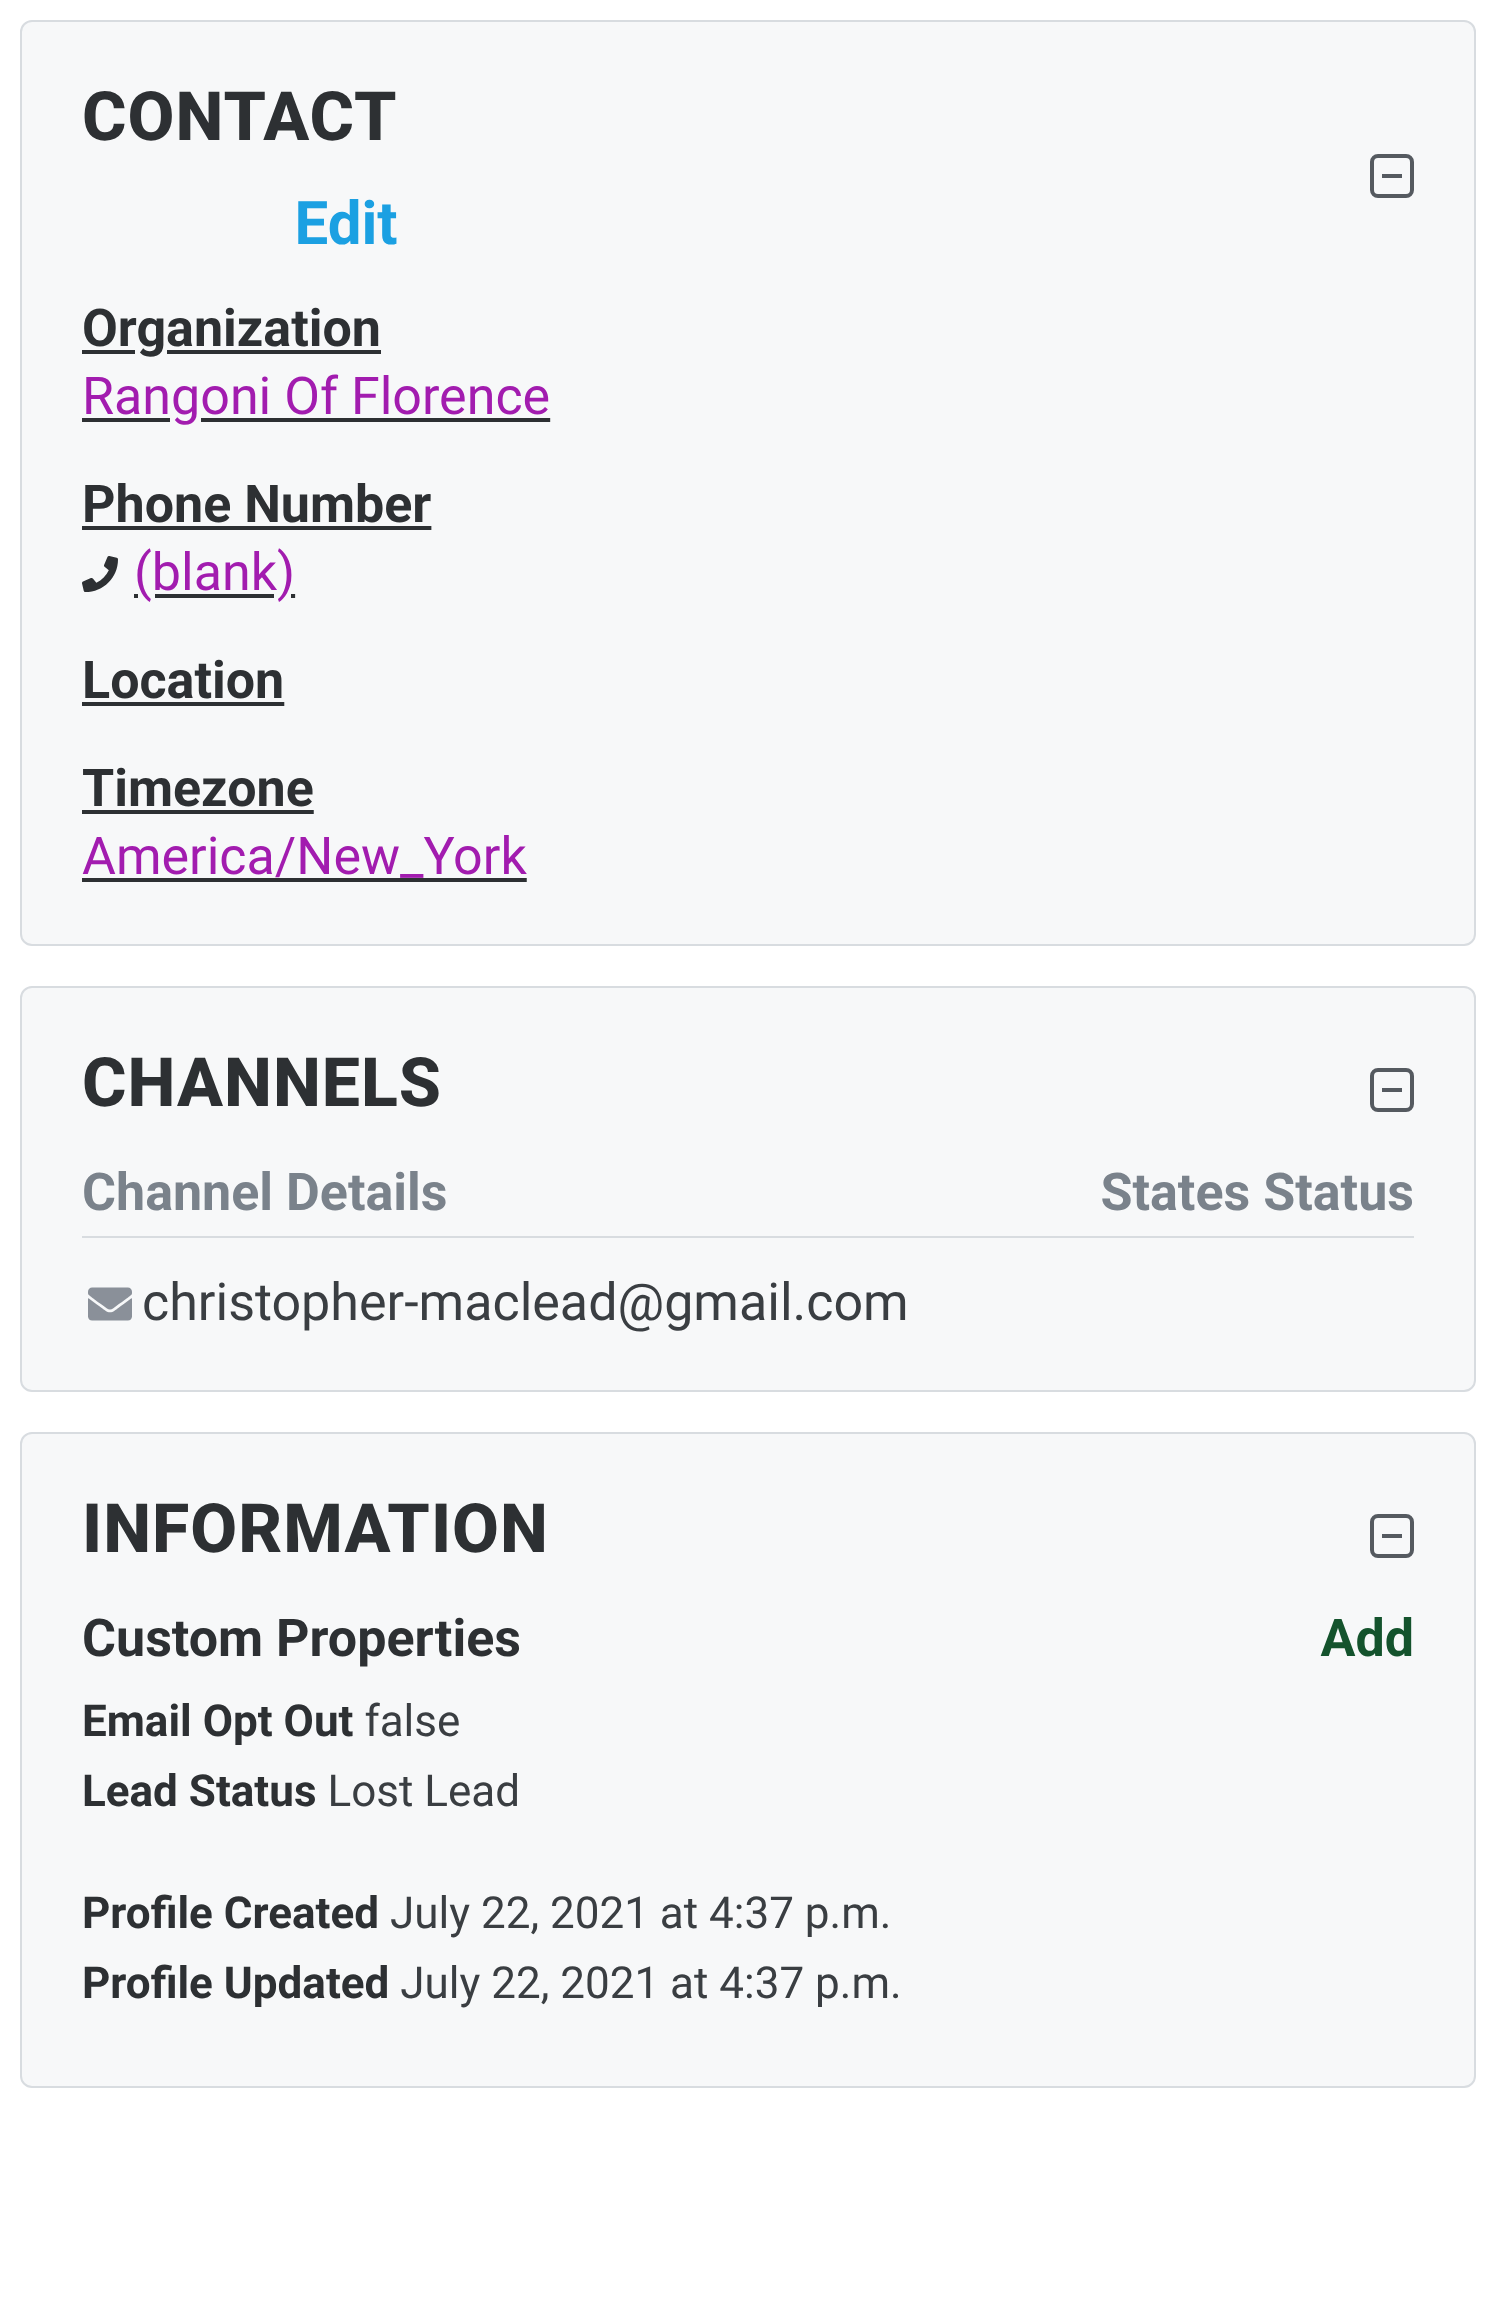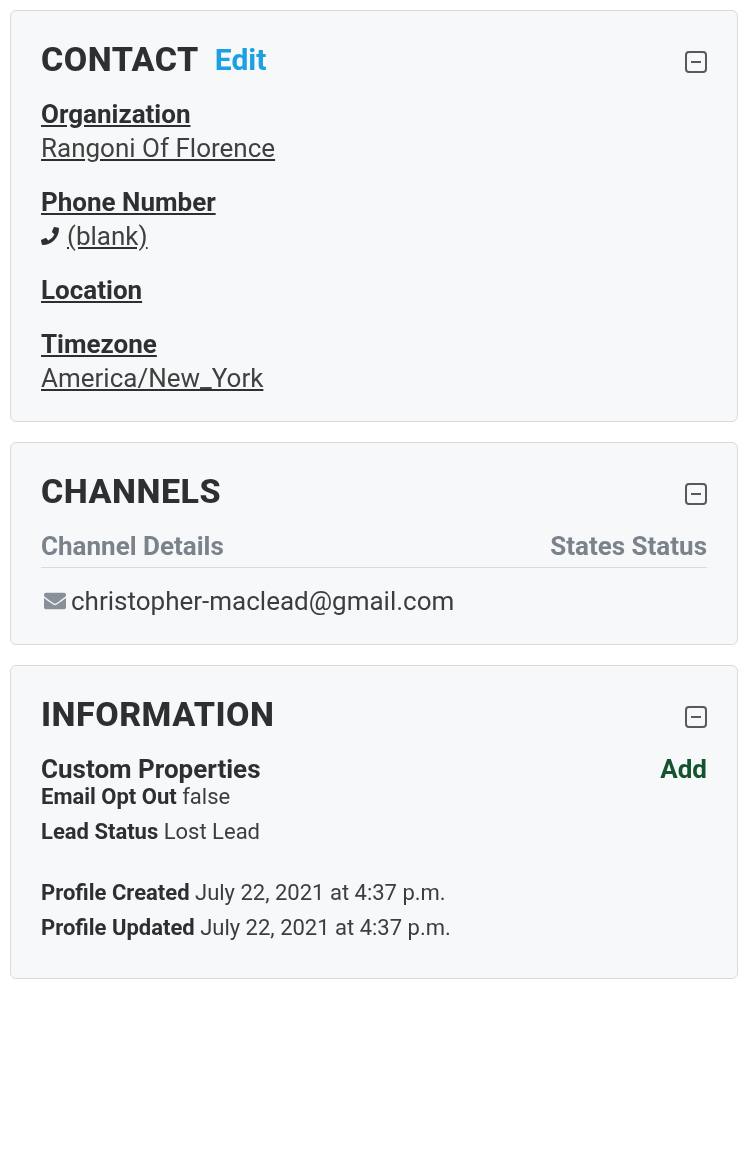--- a/index.html
+++ b/index.html
@@ -22,22 +22,23 @@
       margin-bottom: 20px;
     }
     .card-header {
       display: flex;
       align-items: center;
       justify-content: space-between;
       margin-bottom: 20px;
     }
     .card-header-left {
       display: flex;
-      align-items: center;
+      align-items: flex-end;
       gap: 16px;
+      flex-direction: column;
     }
     .card-title {
       font-size: 34px;
       font-weight: 800;
       letter-spacing: 0.5px;
       color: #2d3033;
     }
     .card-action {
       font-size: 30px;
       font-weight: 700;
@@ -72,21 +73,21 @@
     }
     .field-label {
       font-size: 26px;
       font-weight: 700;
       color: #2d3033;
       margin-bottom: 4px;
     }
     .field-value {
       font-size: 26px;
       font-weight: 400;
-      color: #404040;
+      color: #a21caf;
       display: flex;
       align-items: center;
       gap: 8px;
     }
     .icon-phone {
       width: 18px;
       height: 18px;
       fill: #2d3033;
     }
     .icon-envelope {
@@ -113,20 +114,21 @@
       gap: 2px;
     }
     .channel-email {
       font-size: 26px;
       color: #3a3e42;
     }
     .info-subheader {
       display: flex;
       justify-content: space-between;
       align-items: baseline;
+      margin-bottom: 14px;
     }
     .info-subheader-title {
       font-size: 26px;
       font-weight: 700;
       color: #2d3033;
     }
     .info-add {
       font-size: 26px;
       font-weight: 700;
       color: #14532d;

